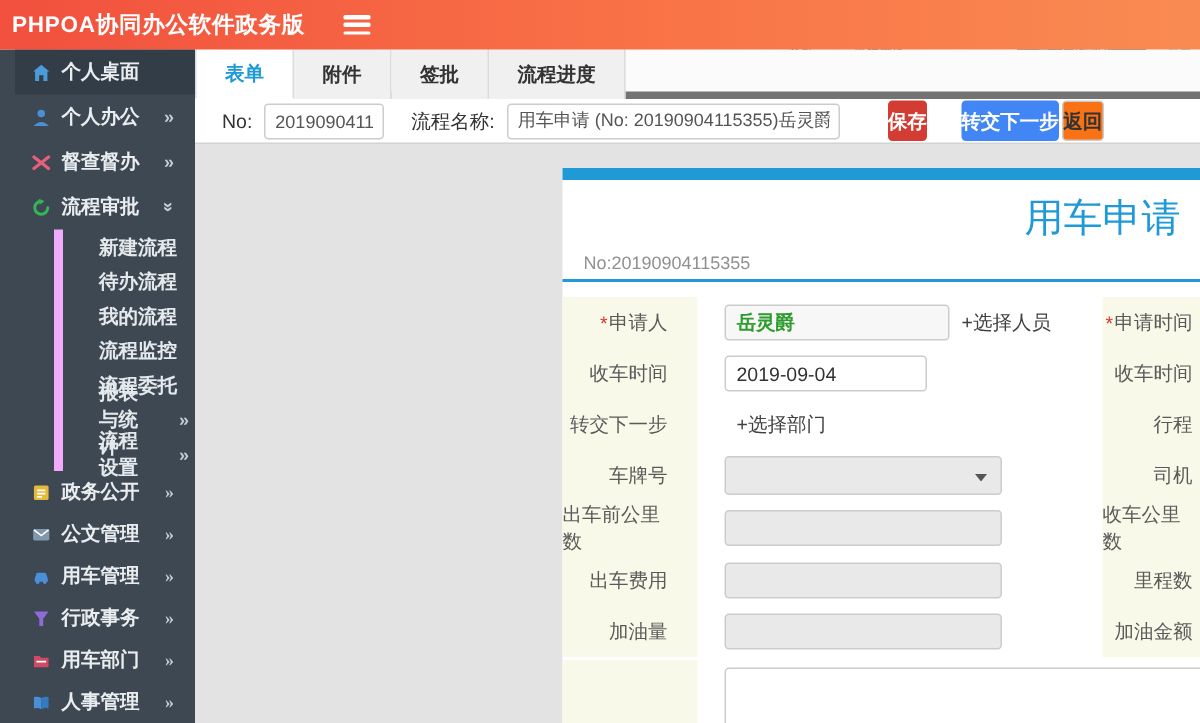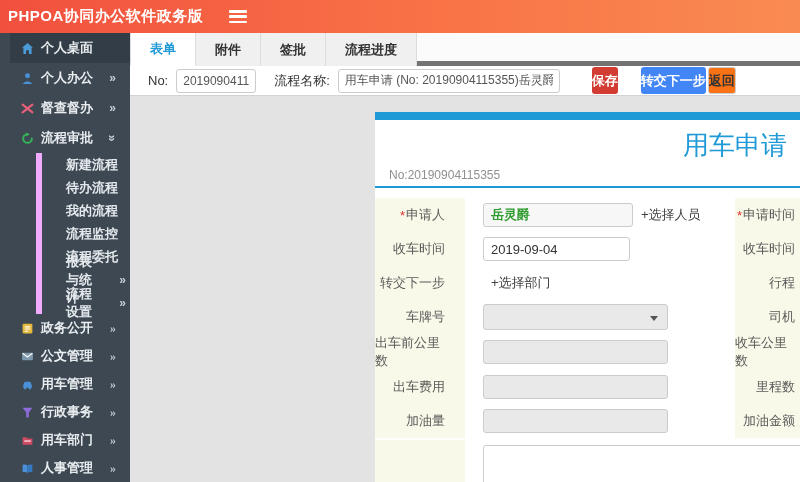--- a/index.html
+++ b/index.html
@@ -62,21 +62,21 @@
     font-size:13px; color:#5a5a5a; }
   .fcell-label2 { background:#f9f9e9; display:flex; align-items:center; justify-content:flex-end; padding-right:55px;
     font-size:13px; color:#5a5a5a; }
   .fcell-field { display:flex; align-items:center; padding-left:18px; }
   .req { color:#e03030; margin-right:1px; font-size:13px; }
   .f-input { height:24px; border:1px solid #ccc; border-radius:3px; padding:0 7px; font-size:13px; color:#333;
     font-family:"Liberation Sans","DejaVu Sans",sans-serif; }
   .f-input.light { background:#f7f7f7; }
   .f-input.gray { background:#e9e9e9; }
   .f-input.green { color:#2e9b2e; font-weight:bold; }
-  .w150 { width:150px; } .w135 { width:147px; } .w185 { width:185px; }
+  .w150 { width:150px; } .w135 { width:135px; } .w185 { width:185px; }
   .f-link { color:#404040; font-size:13px; margin-left:8px; cursor:pointer; text-decoration:none; }
   .f-select { width:185px; height:26px; background:#e9e9e9; border:1px solid #ccc; border-radius:3px; position:relative; cursor:pointer; }
   .caret { position:absolute; right:9px; top:11px; width:0; height:0; border-left:4px solid transparent;
     border-right:4px solid transparent; border-top:5px solid #555; }
   .frow-textarea { display:grid; grid-template-columns:90px 630px; min-height:52px; margin-top:2px; }
   .f-textarea { width:328px; height:100px; border:1px solid #ccc; border-radius:3px; margin-top:5px; resize:none;
     font-family:"Liberation Sans","DejaVu Sans",sans-serif; }
   .ta-labelcell { background:#f9f9e9; display:flex; align-items:center; justify-content:flex-end; padding-right:20px;
     font-size:13px; color:#5a5a5a; height:107px; }
 </style>

